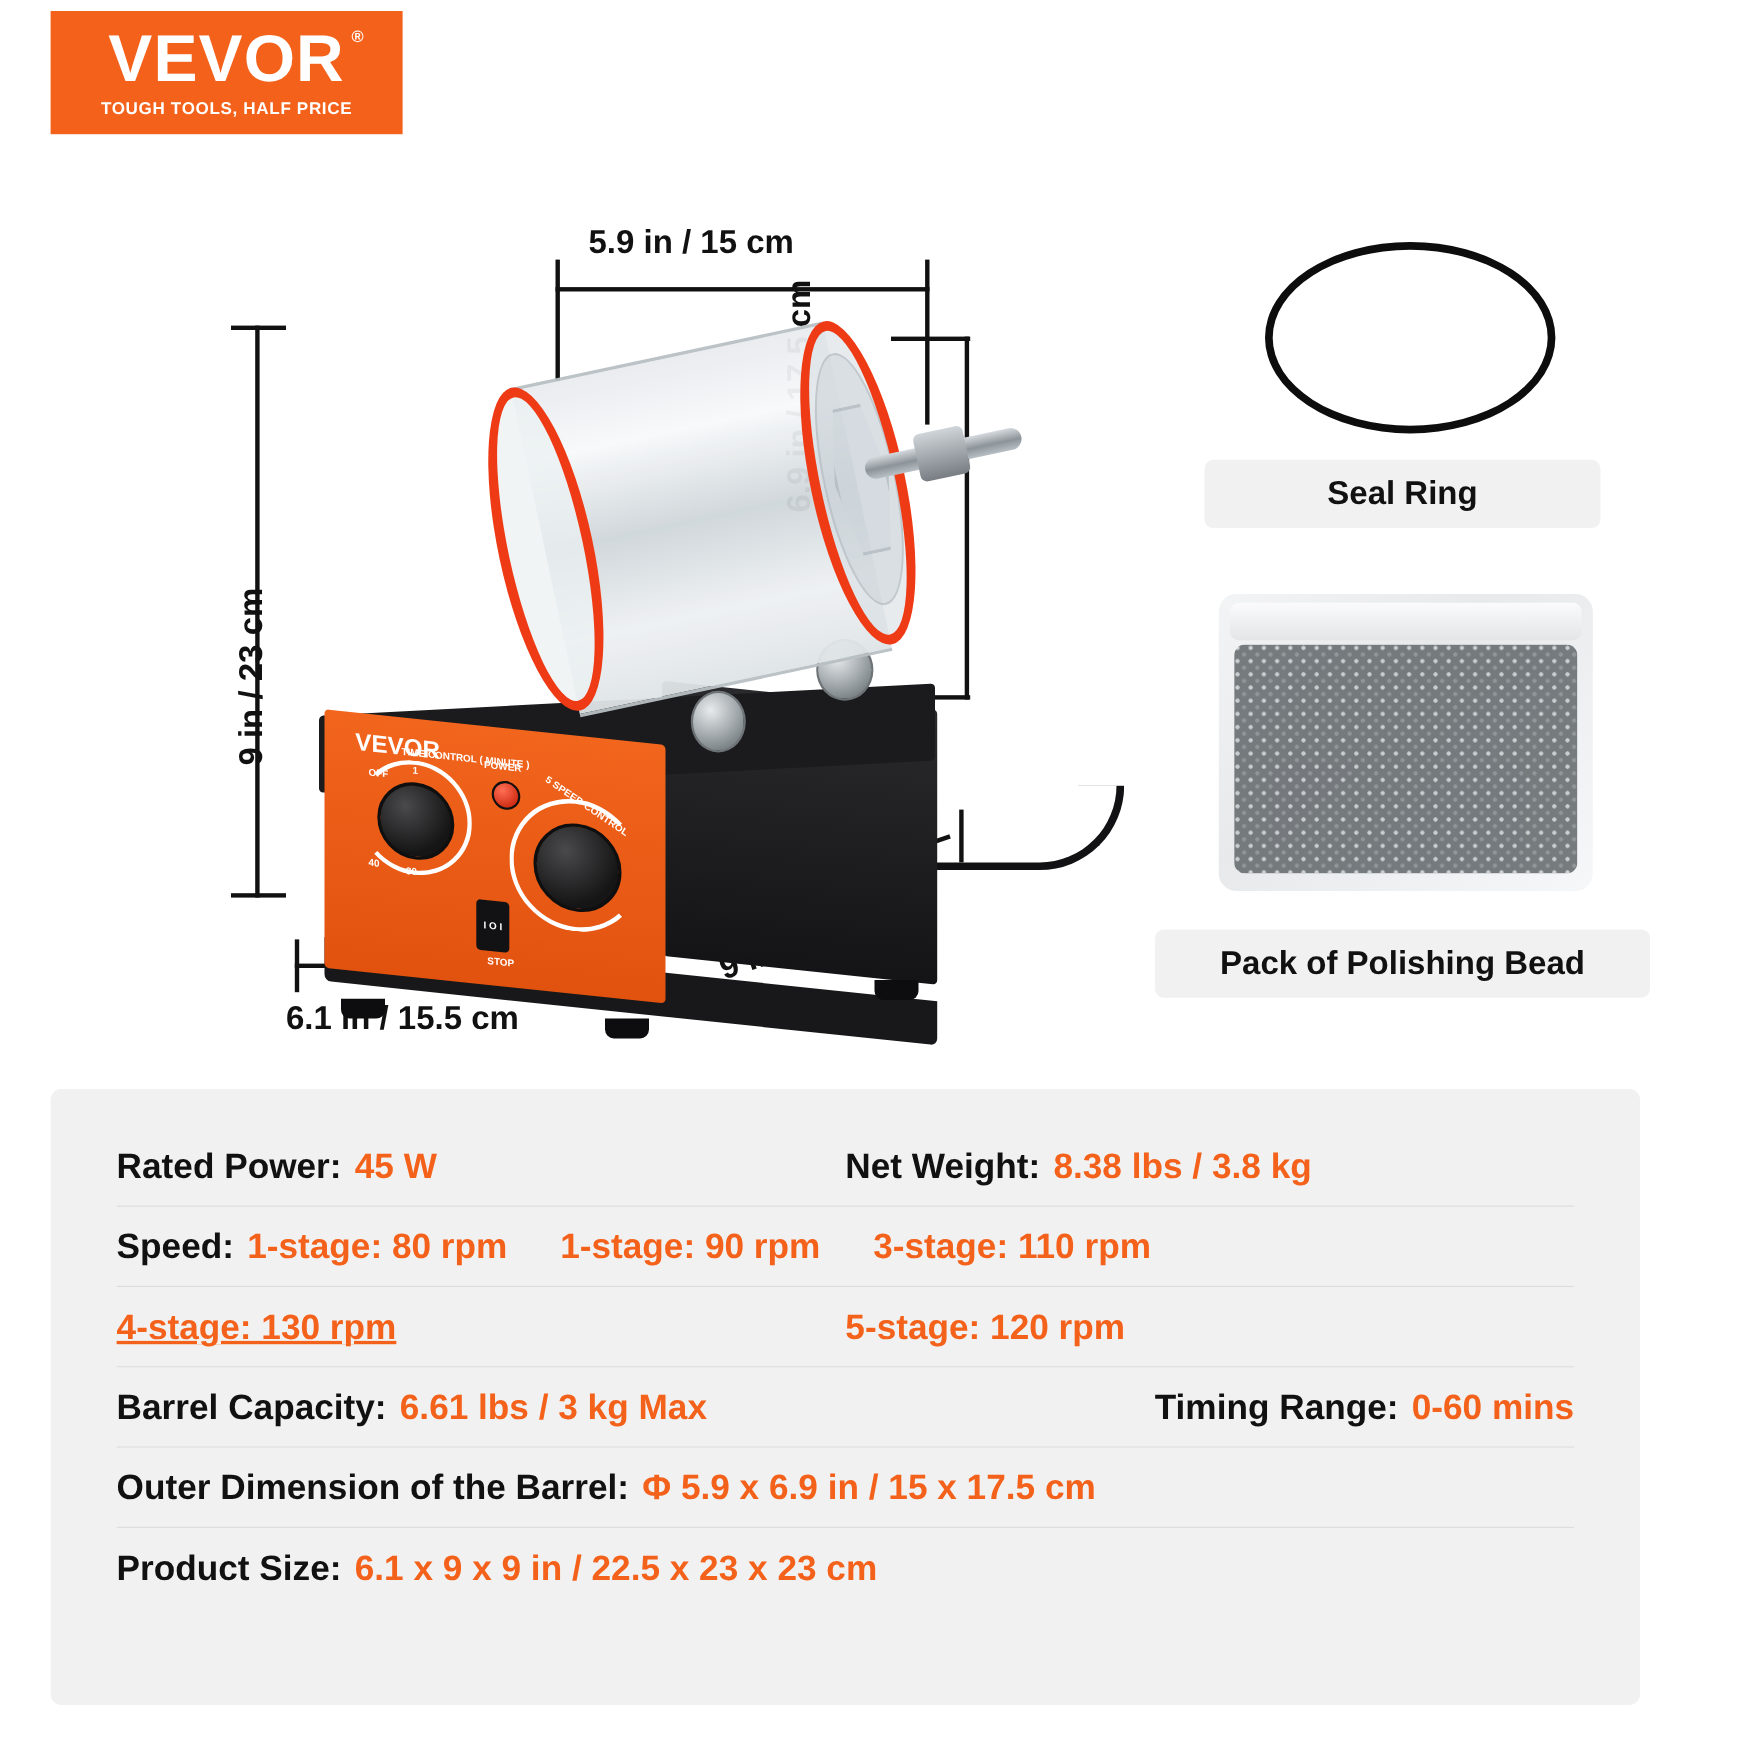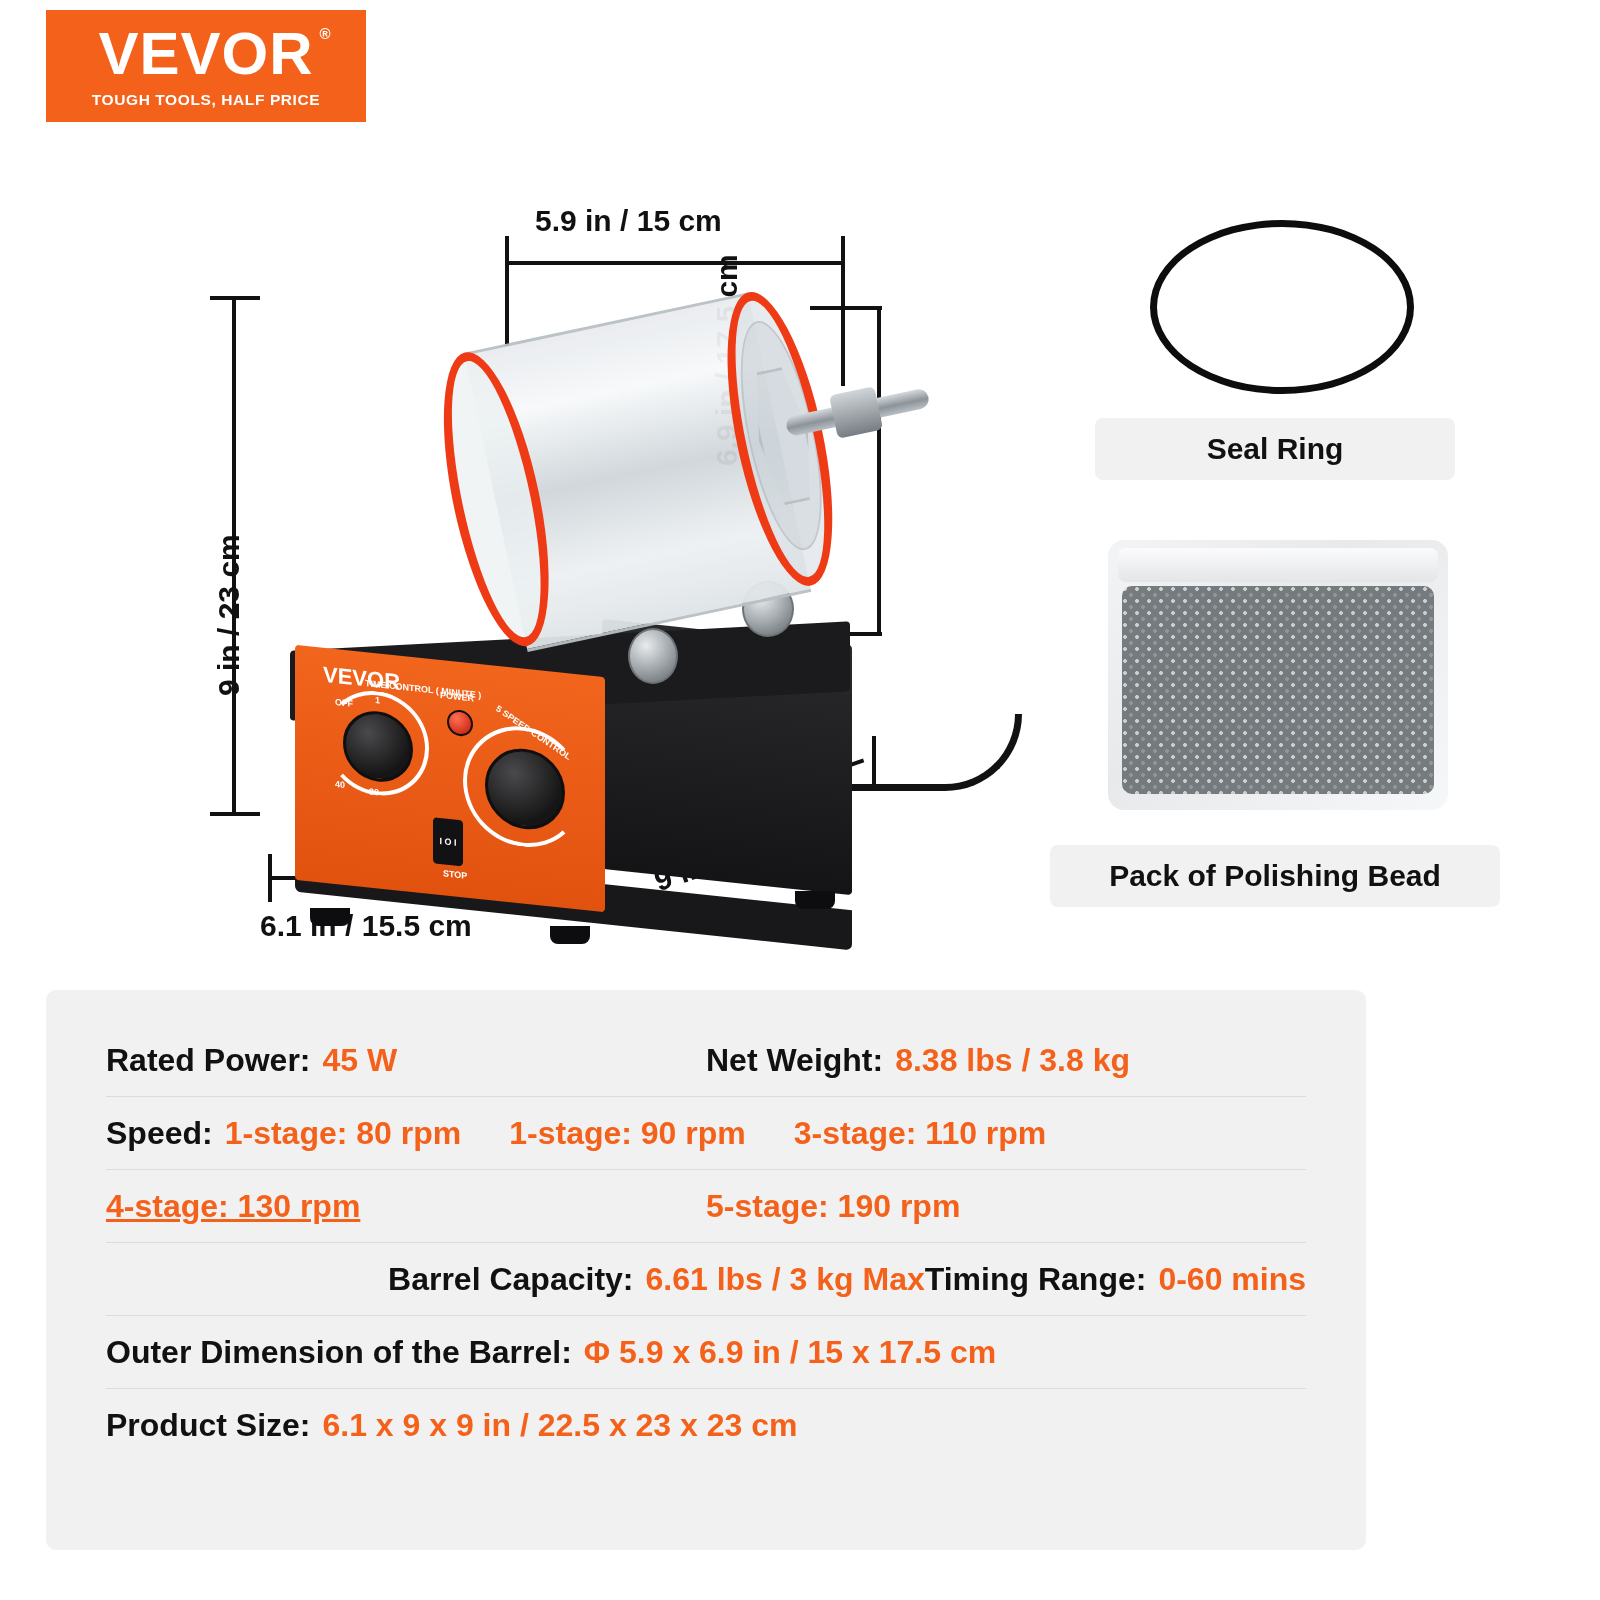--- a/index.html
+++ b/index.html
@@ -343,21 +343,21 @@
     top: 645px;
     width: 450px;
     height: 62px;
   }
 
   
   #spec-table {
     position: absolute;
     left: 46px;
     top: 990px;
-    width: 1320px;
+    width: 1445px;
     height: 560px;
     background: #f1f1f1;
     border-radius: 10px;
     box-sizing: border-box;
     padding: 34px 60px;
   }
   .spec-row {
     display: flex;
     align-items: center;
     height: 72px;
@@ -373,21 +373,21 @@
     font-size: 32px;
     font-weight: bold;
     color: #111;
   }
   .spec-value {
     font-size: 32px;
     font-weight: bold;
     color: #f4611a;
     margin-left: 12px;
   }
-  .grow { flex: 1 1 auto; justify-content: flex-end; }
+  .grow { flex: 1 1 auto; }
   .w-half { width: 50%; }
   .pad-l { margin-left: 36px; }
 </style>
 </head>
 <body>
 
 <div id="brand-logo">
   <div id="brand-wordmark">
     <span>VEVOR</span>
     <span id="brand-reg">®</span>
@@ -510,21 +510,21 @@
     <div class="spec-cell pad-l">
       <span class="spec-value">3-stage: 110 rpm</span>
     </div>
   </div>
 
   <div class="spec-row">
     <div class="spec-cell w-half">
       <span class="spec-value" style="margin-left:0;text-decoration:underline;">4-stage: 130 rpm</span>
     </div>
     <div class="spec-cell">
-      <span class="spec-value" style="margin-left:0;">5-stage: 190 rpm</span>
+      <span class="spec-value" style="margin-left:0;">5-stage: 120 rpm</span>
     </div>
   </div>
 
   <div class="spec-row">
     <div class="spec-cell grow">
       <span class="spec-label">Barrel Capacity:</span>
       <span class="spec-value">6.61 lbs / 3 kg Max</span>
     </div>
     <div class="spec-cell">
       <span class="spec-label">Timing Range:</span>

